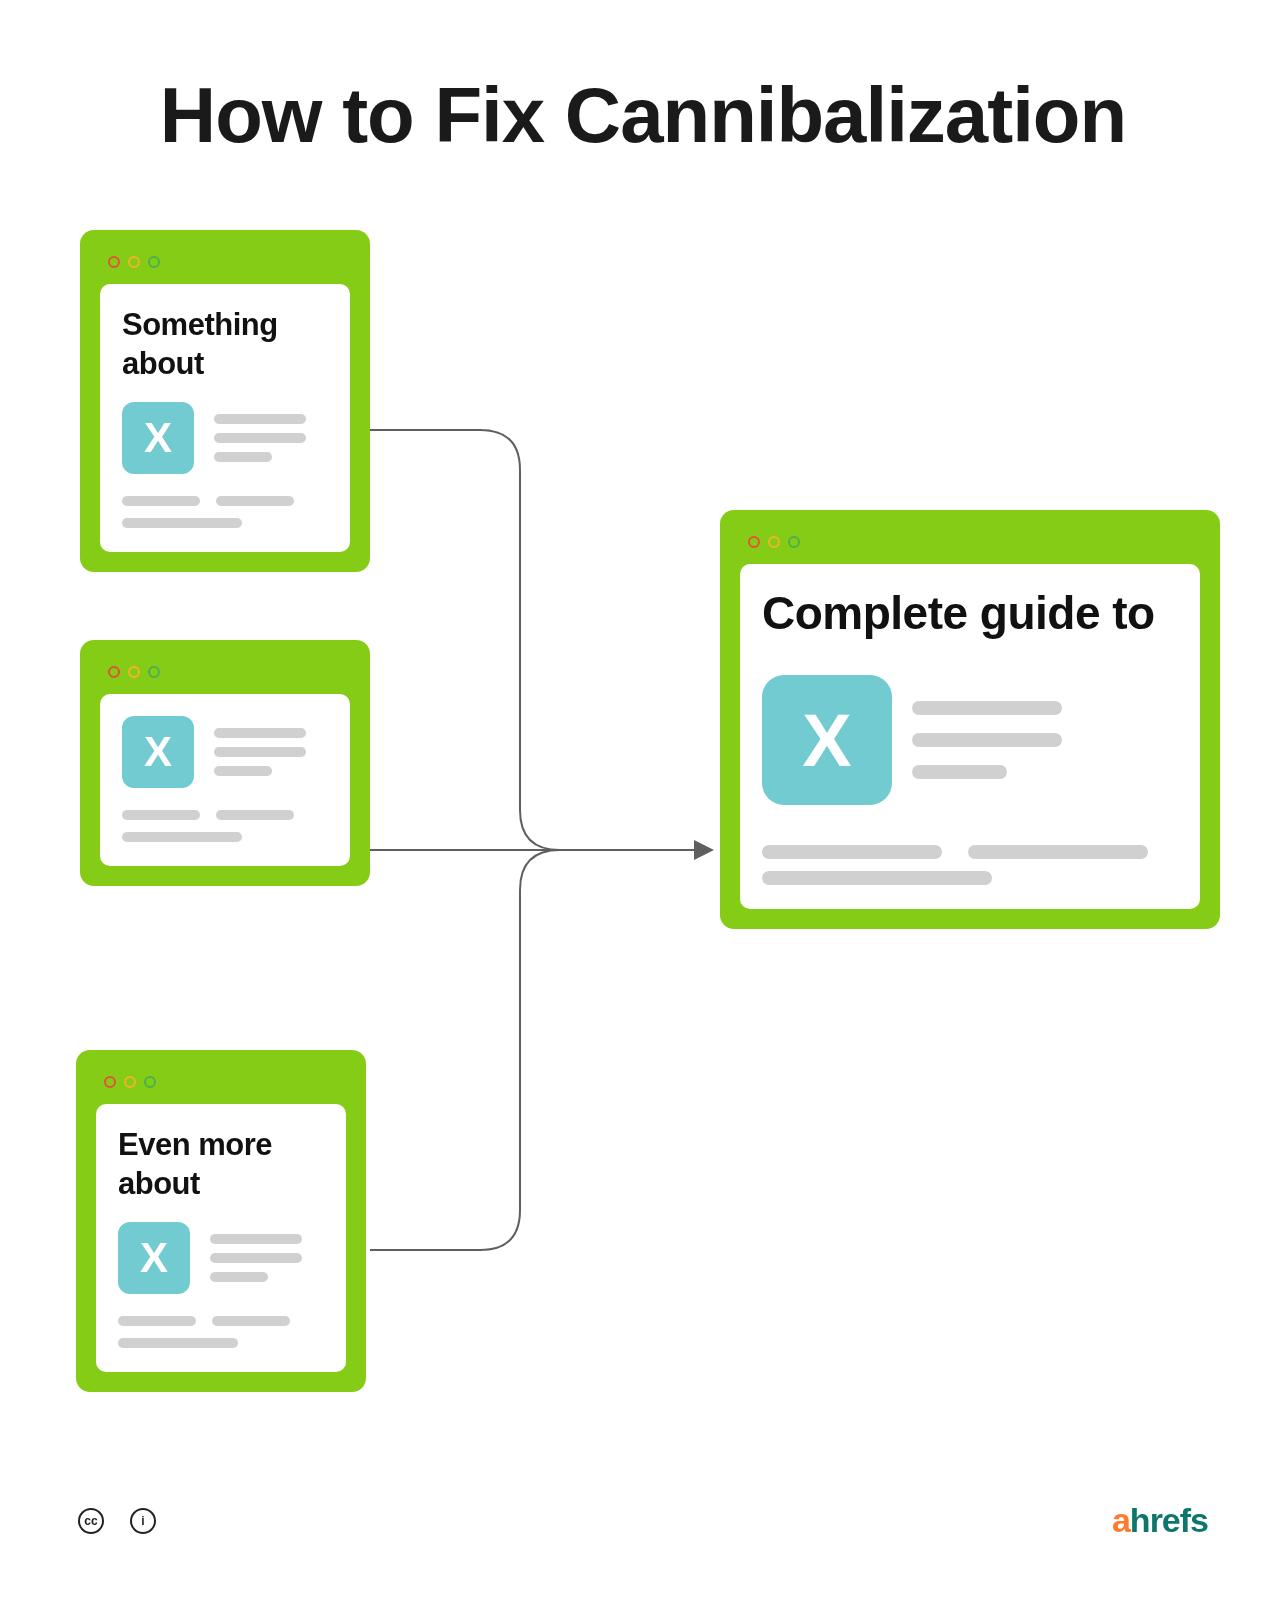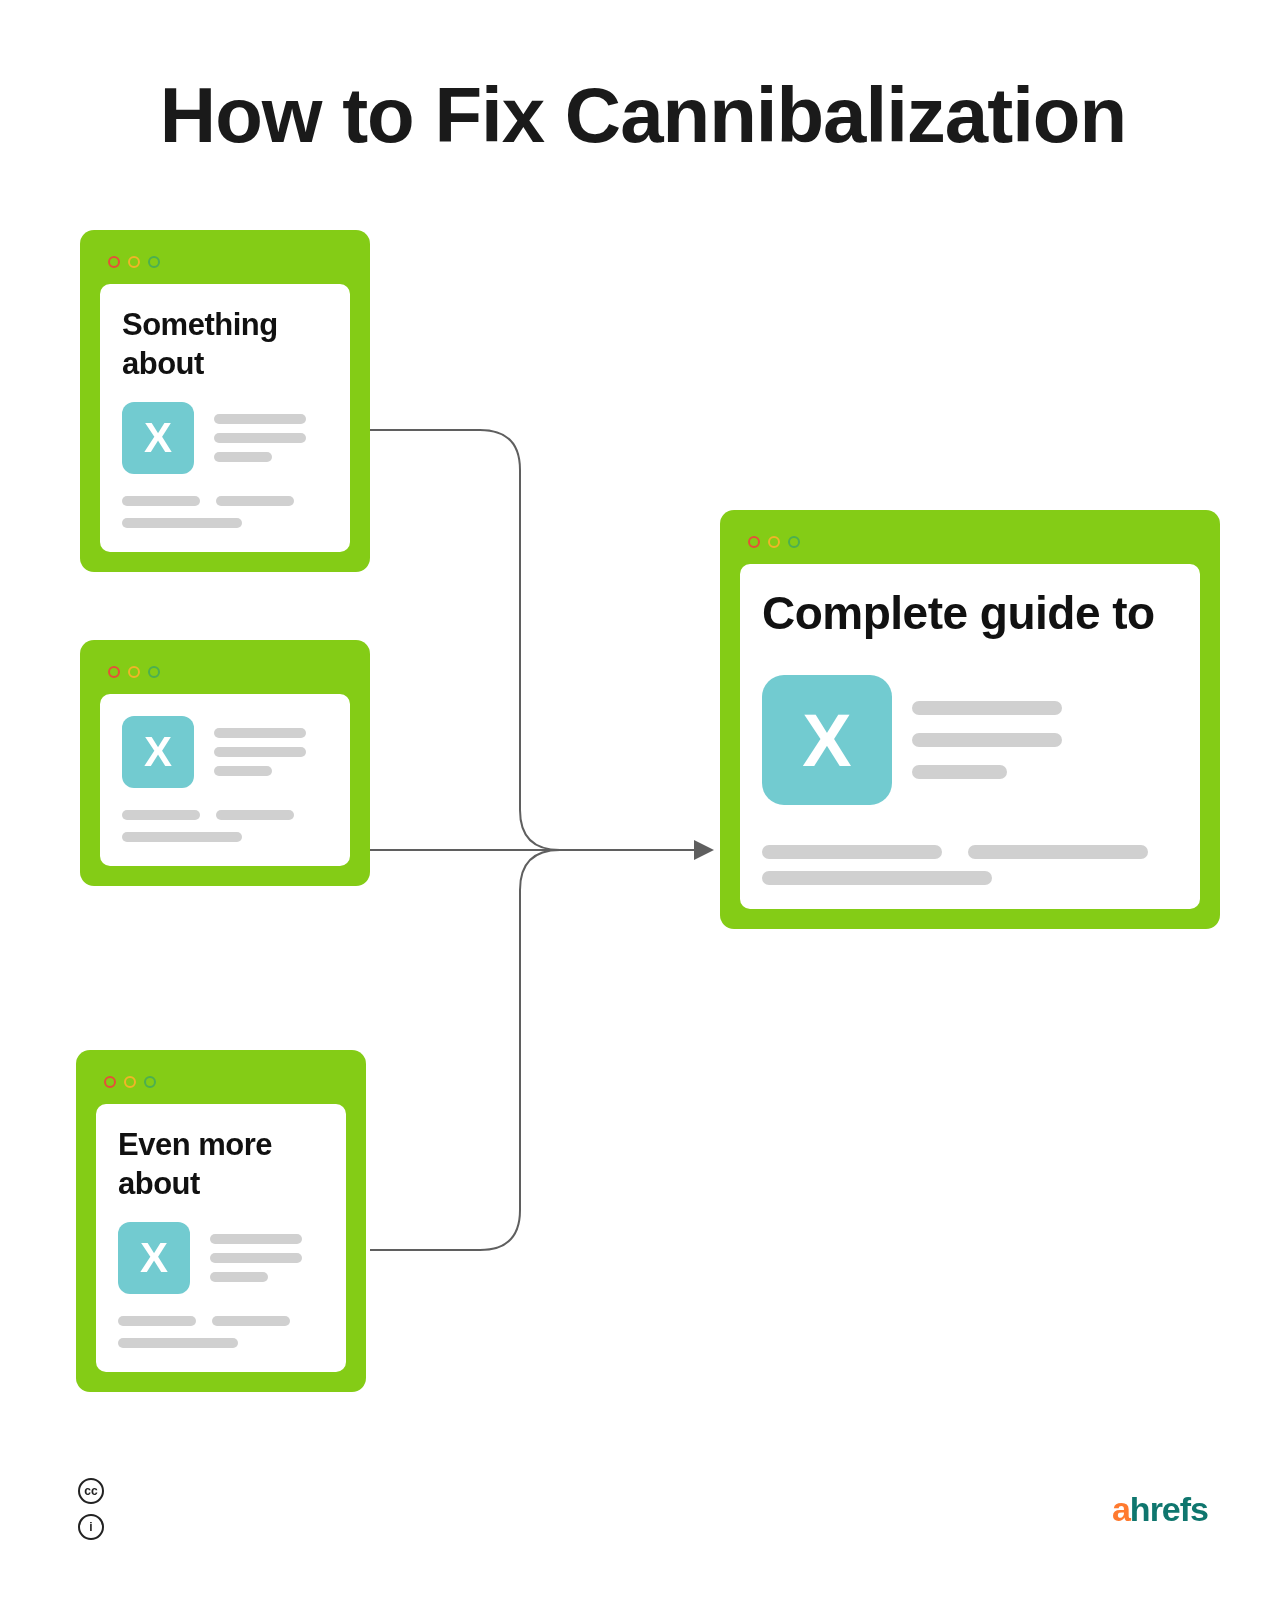--- a/index.html
+++ b/index.html
@@ -122,21 +122,21 @@
     position: absolute;
     left: 78px;
     right: 78px;
     bottom: 60px;
     display: flex;
     align-items: center;
     justify-content: space-between;
     color: #333;
     font-size: 22px;
   }
-  .footer .left { display: flex; align-items: center; gap: 10px; flex-direction: column; }
+  .footer .left { display: flex; align-items: center; gap: 26px; }
   .cc-badge {
     width: 26px; height: 26px; border: 2px solid #222; border-radius: 50%;
     display: inline-flex; align-items: center; justify-content: center;
     font-size: 12px; font-weight: 700; color: #222;
   }
   .brand { font-weight: 900; font-size: 34px; letter-spacing: -1px; }
   .brand .a { color: #ff7a2f; }
   .brand .rest { color: #0f766e; }
 </style>
 </head>

